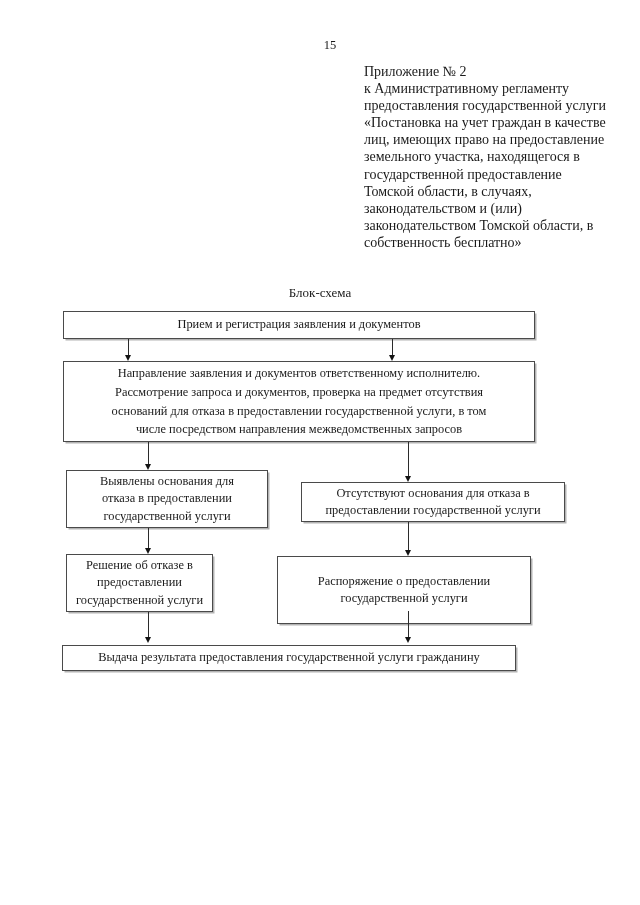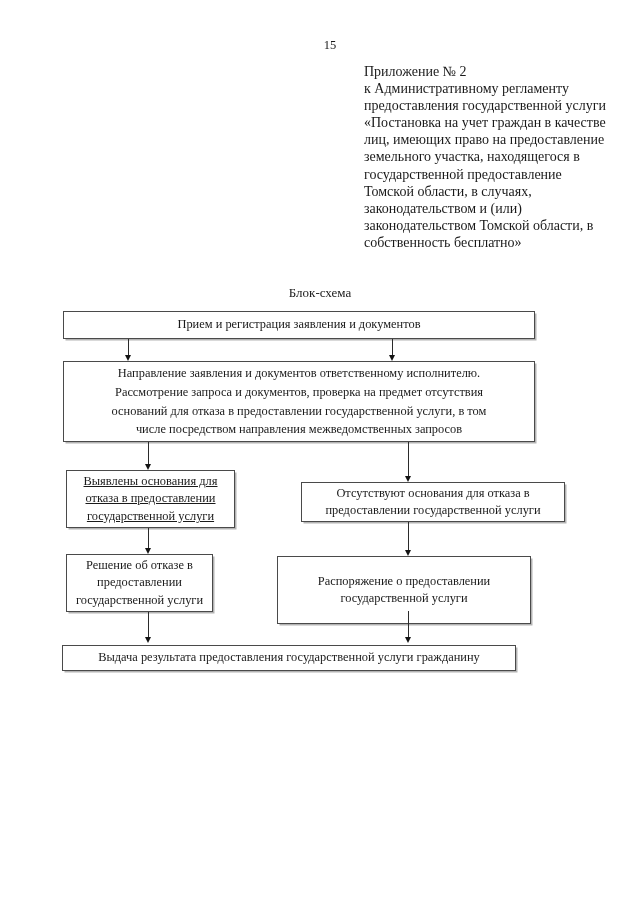--- a/index.html
+++ b/index.html
@@ -132,21 +132,21 @@
 оснований для отказа в предоставлении государственной услуги, в том
 числе посредством направления межведомственных запросов</span>
   </div>
 
   <div class="conn" style="left:148px; top:442px; height:24px;"></div>
   <div class="arrowhead" style="left:145px; top:464px;"></div>
 
   <div class="conn" style="left:408px; top:442px; height:36px;"></div>
   <div class="arrowhead" style="left:405px; top:476px;"></div>
 
-  <div class="node" style="left:66px; top:470px; width:169px; height:58px;text-decoration:underline;">
+  <div class="node" style="left:66px; top:470px; width:202px; height:58px;">
     <span class="txt">Выявлены основания для
 отказа в предоставлении
 государственной услуги</span>
   </div>
 
   <div class="node" style="left:301px; top:482px; width:264px; height:40px;">
     <span class="txt">Отсутствуют основания для отказа в
 предоставлении государственной услуги</span>
   </div>
 

